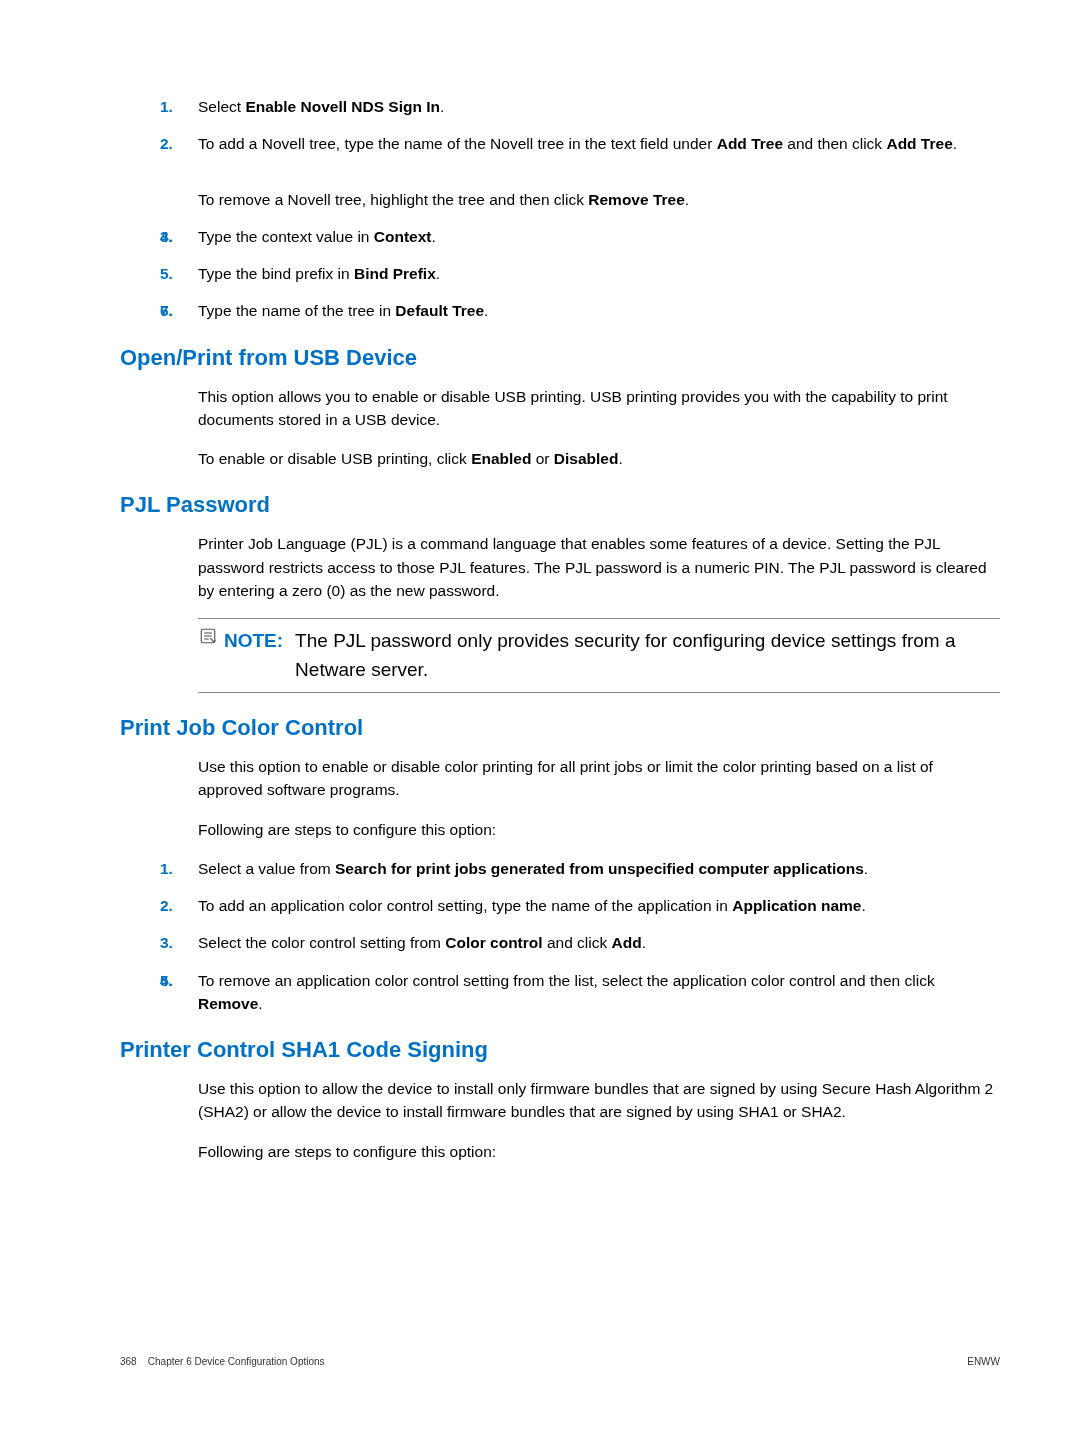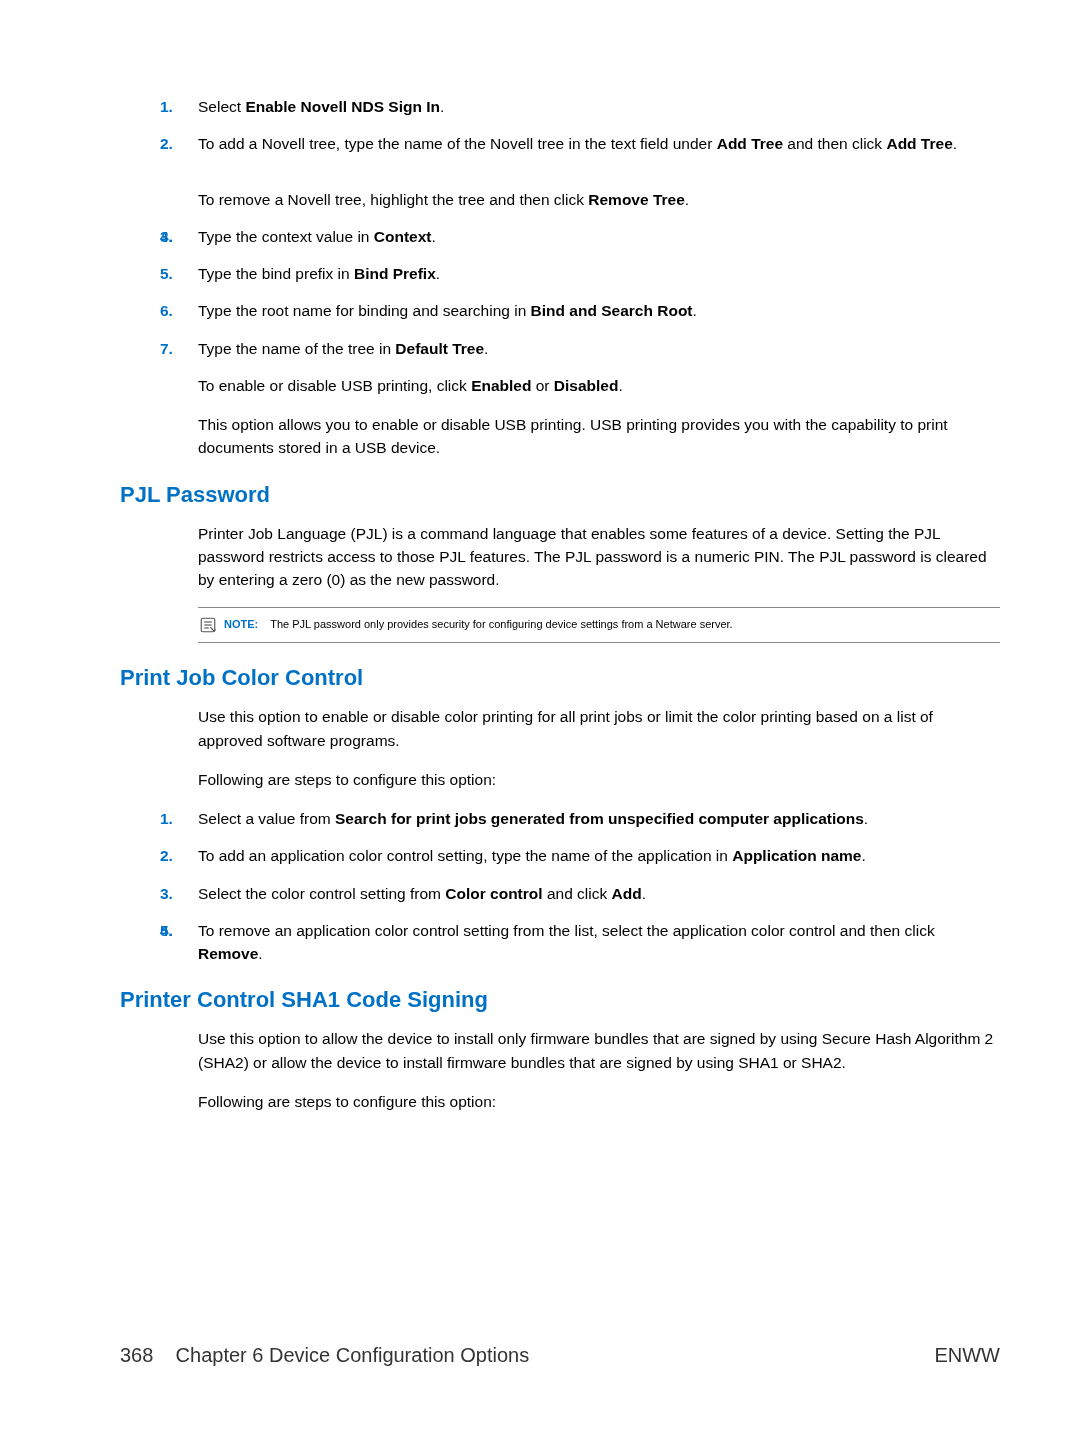--- a/index.html
+++ b/index.html
@@ -55,66 +55,67 @@
   }
   .note-box {
     margin-left: 78px;
     border-top: 1px solid #888;
     border-bottom: 1px solid #888;
     padding: 8px 0;
     margin-top: 8px;
     margin-bottom: 17px;
     display: flex;
     align-items: flex-start;
-    font-size: 11px;
+    font-size: 19px;
     line-height: 1.5;
   }
   .note-icon {
     width: 20px;
     height: 18px;
     margin-right: 6px;
     flex-shrink: 0;
   }
   .note-label {
     color: #0071c5;
     font-weight: bold;
     margin-right: 12px;
   }
   .footer {
     position: absolute;
     bottom: 70px;
     left: 120px;
     right: 80px;
     display: flex;
     justify-content: space-between;
-    font-size: 20px;
+    font-size: 10px;
     color: #333;
     text-align: right;
   }
   strong, b {
     font-weight: bold;
   }
 </style>
 </head>
 <body>
 
 <div class="page">
 
   <ol class="main-list" id="novell-list">
       <li><span class="list-num">1.</span><span>Select <b>Enable Novell NDS Sign In</b>.</span></li>
       <li><span class="list-num">2.</span><span>To add a Novell tree, type the name of the Novell tree in the text field under <b>Add Tree</b> and then click <b>Add Tree</b>.</span><div class="sub-indent">To remove a Novell tree, highlight the tree and then click <b>Remove Tree</b>.</div></li>
       <li><span class="list-num">3.</span></li>
       <li><span class="list-num">4.</span><span>Type the context value in <b>Context</b>.</span></li>
       <li><span class="list-num">5.</span><span>Type the bind prefix in <b>Bind Prefix</b>.</span></li>
-      <li><span class="list-num">6.</span><span>Type the root name for binding and searching in <b>Bind and Search Root</b>.</span></li>
+      <li><span class="list-num">6.</span></li>
       <li><span class="list-num">7.</span><span>Type the name of the tree in <b>Default Tree</b>.</span></li>
     </ol>
 
+  <h2 class="section-heading">Open/Print from USB Device</h2>
+  <p class="body-text">This option allows you to enable or disable USB printing. USB printing provides you with the capability to print documents stored in a USB device.</p>
   <p class="body-text">To enable or disable USB printing, click <b>Enabled</b> or <b>Disabled</b>.</p>
-  <p class="body-text">This option allows you to enable or disable USB printing. USB printing provides you with the capability to print documents stored in a USB device.</p>
 
   <h2 class="section-heading">PJL Password</h2>
   <p class="body-text">Printer Job Language (PJL) is a command language that enables some features of a device. Setting the PJL password restricts access to those PJL features. The PJL password is a numeric PIN. The PJL password is cleared by entering a zero (0) as the new password.</p>
   <div class="note-box">
     <svg class="note-icon" viewBox="0 0 24 24">
       <rect x="3" y="3" width="18" height="18" rx="2" fill="none" stroke="#555" stroke-width="1.5"></rect>
       <line x1="7" y1="8" x2="17" y2="8" stroke="#555" stroke-width="1.5"></line>
       <line x1="7" y1="12" x2="17" y2="12" stroke="#555" stroke-width="1.5"></line>
       <line x1="7" y1="16" x2="13" y2="16" stroke="#555" stroke-width="1.5"></line>
       <path d="M 15 15 L 20 20 L 22 18" fill="none" stroke="#555" stroke-width="1.5"></path>

